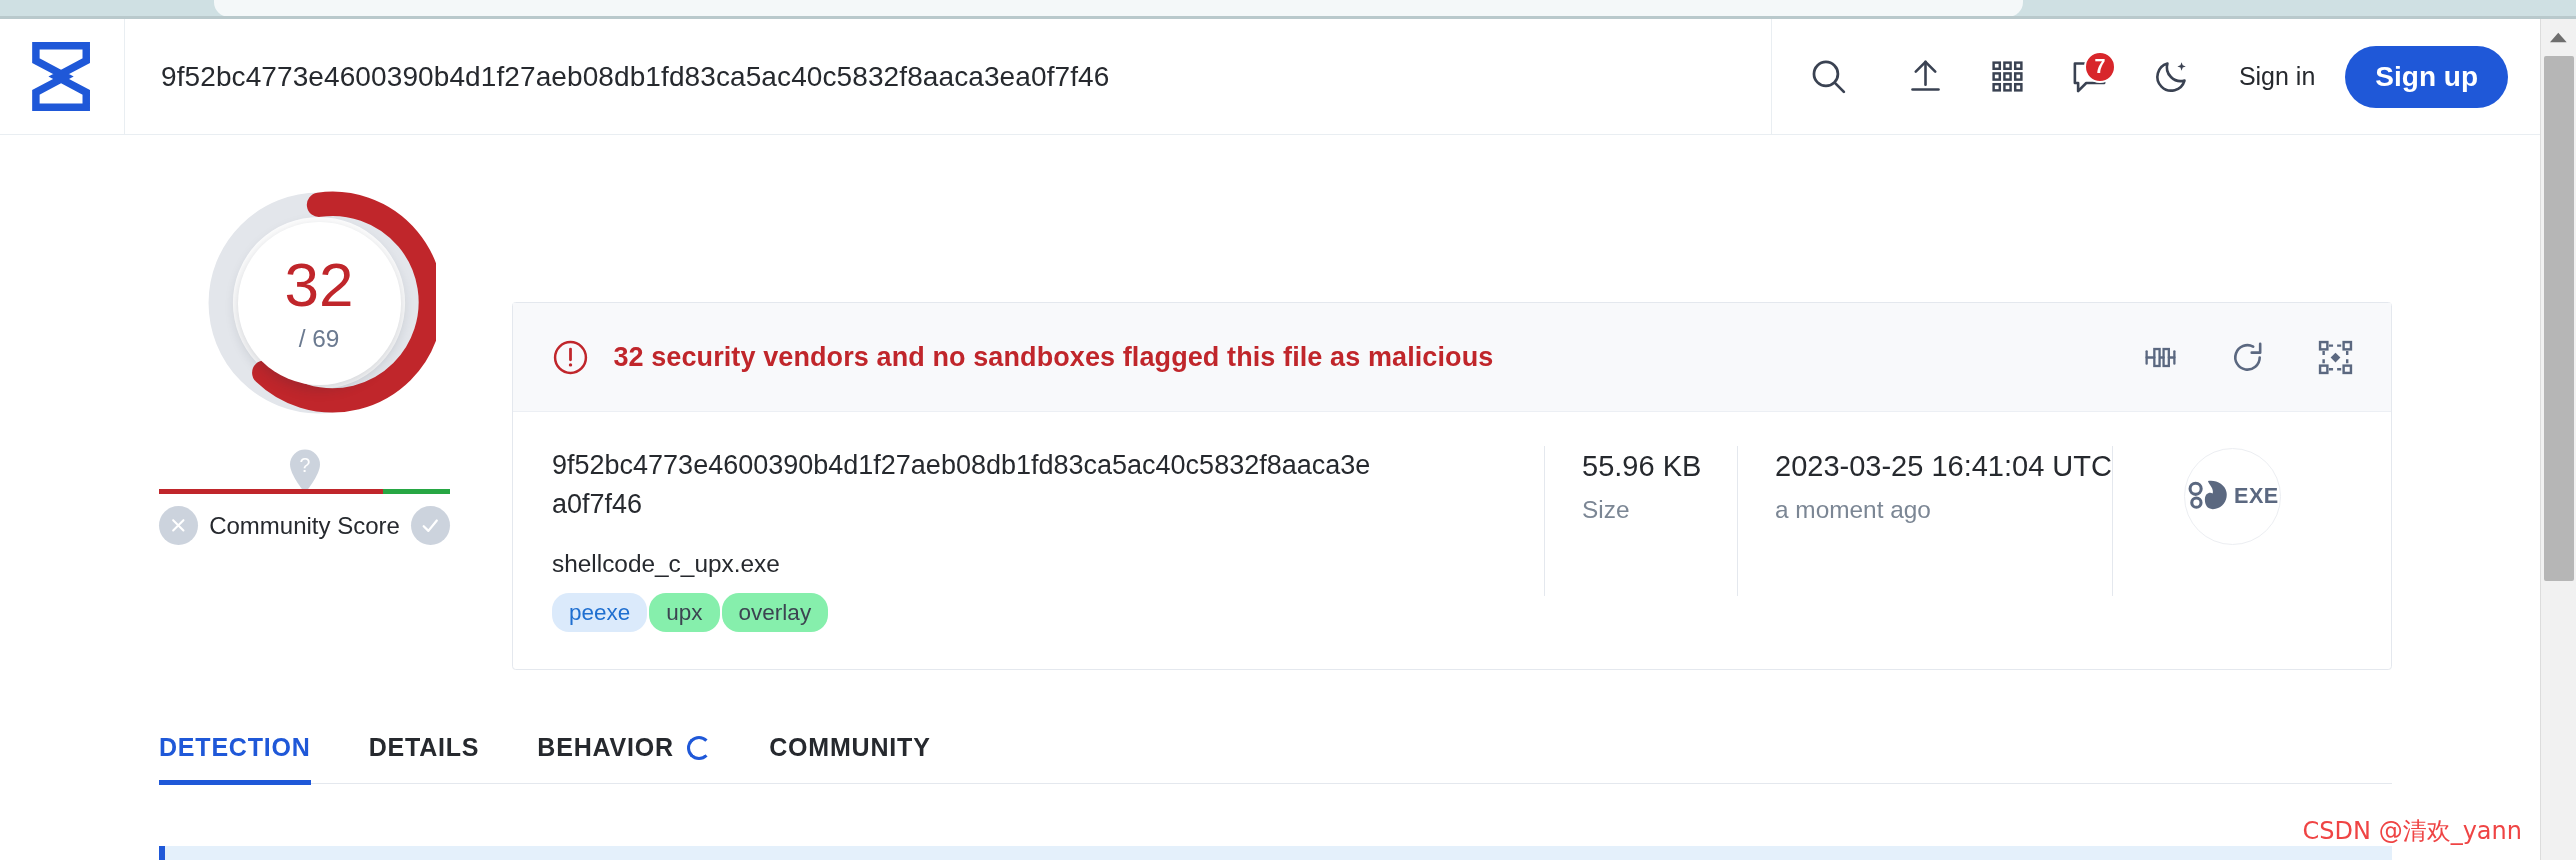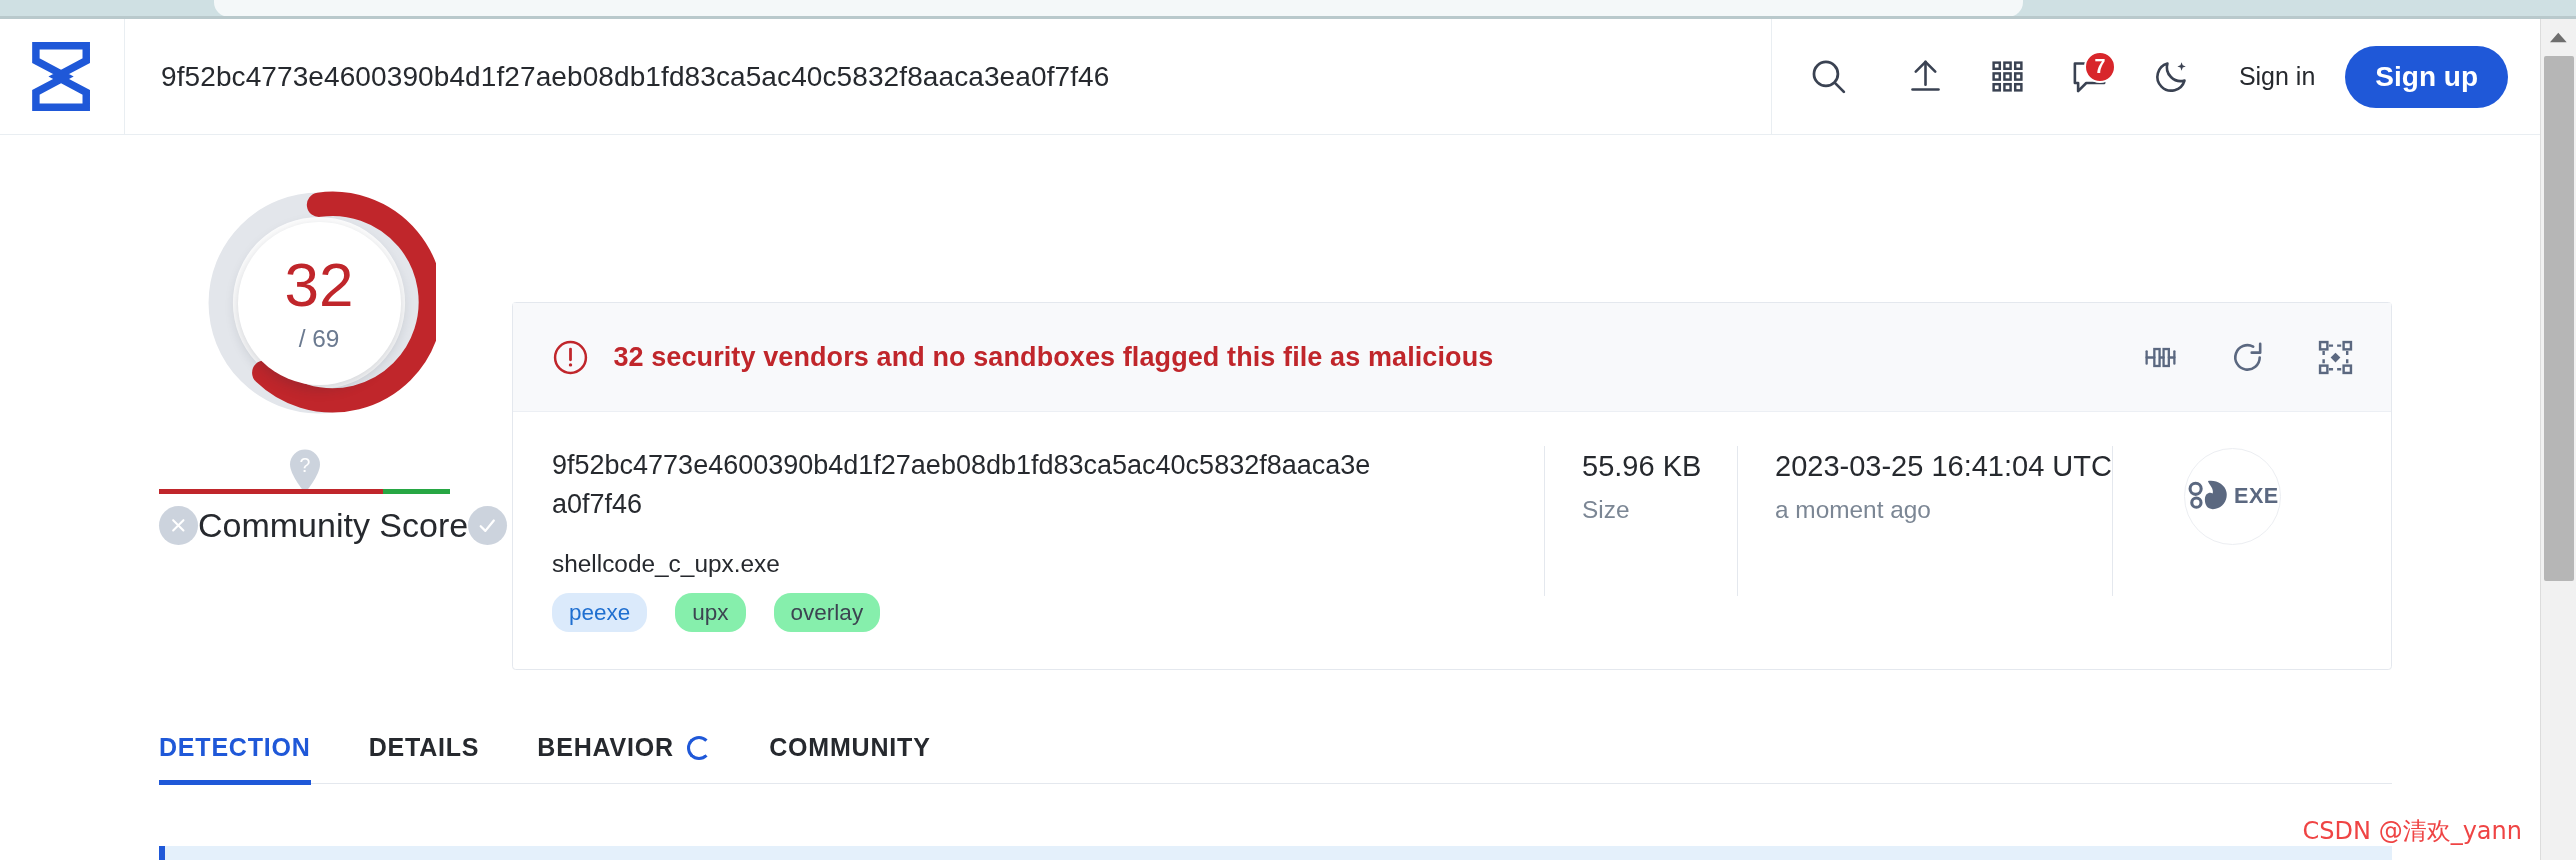--- a/index.html
+++ b/index.html
@@ -189,21 +189,21 @@
     width: 291px;
     display: flex; align-items: center; justify-content: space-between;
   }
   .round-btn {
     width: 39px; height: 39px; border-radius: 50%;
     background: #ccd3dd;
     display: flex; align-items: center; justify-content: center;
     cursor: pointer; flex: 0 0 39px;
   }
   #community-label {
-    font-size: 34px;
+    font-size: 24px;
     color: #26292e;
     white-space: nowrap;
   }
 
   
   #file-card {
     position: absolute;
     left: 512px; top: 156px;
     width: 1880px;
     border: 1.9px solid #e4e8ee;
@@ -248,21 +248,21 @@
     word-break: break-all;
     max-width: 825px;
   }
   #file-name {
     font-size: 24.4px;
     color: #26292e;
     margin-top: 26px;
   }
   #file-tags {
     margin-top: 15px;
-    display: flex; gap: 28px;
+    display: flex; gap: 2px;
   }
   .tag {
     font-size: 22.5px;
     padding: 6.6px 17px;
     border-radius: 17px;
     white-space: nowrap;
   }
   .tag.blue { background: #dbeafb; color: #1f6fd0; }
   .tag.gray { background: #86efac; color: #3c4451; }
 

